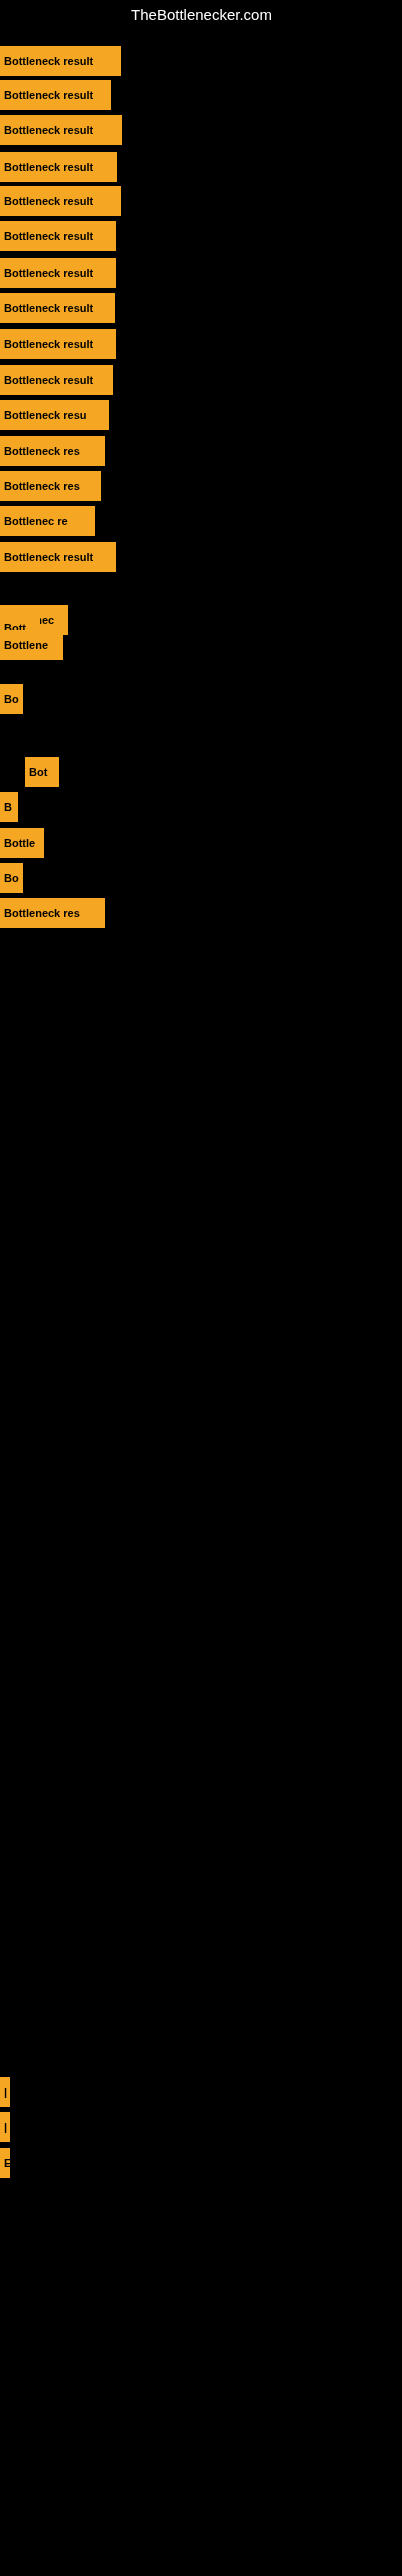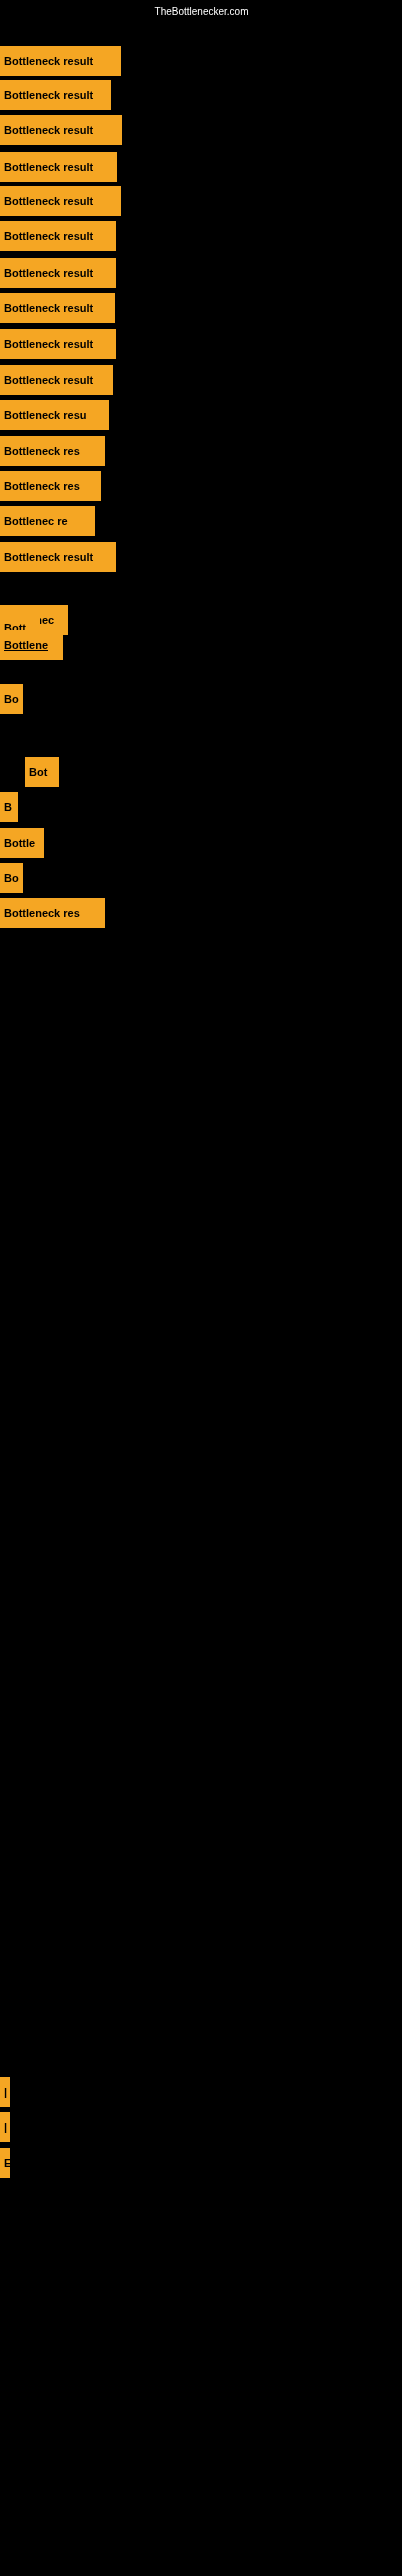--- a/index.html
+++ b/index.html
@@ -10,21 +10,21 @@
     body {
       background-color: #000000;
       width: 403px;
       min-height: 2576px;
       font-family: Arial, sans-serif;
       position: relative;
     }
     .site-title {
       text-align: center;
       color: #ffffff;
-      font-size: 10px;
+      font-size: 15px;
       padding: 6.4px 0;
       position: absolute;
       top: 0;
       left: 0;
       right: 0;
     }
     .bottleneck-badge {
       background-color: #f5a623;
       color: #000000;
       font-size: 11px;
@@ -53,21 +53,21 @@
     <div class="bottleneck-badge" style="top: 293px; max-width: 115px; width: 115px;">Bottleneck result</div>
     <div class="bottleneck-badge" style="top: 329px; max-width: 116px; width: 116px;">Bottleneck result</div>
     <div class="bottleneck-badge" style="top: 365px; max-width: 113px; width: 113px;">Bottleneck result</div>
     <div class="bottleneck-badge" style="top: 400px; max-width: 109px; width: 121px;">Bottleneck resu</div>
     <div class="bottleneck-badge" style="top: 436px; max-width: 105px; width: 105px;">Bottleneck res</div>
     <div class="bottleneck-badge" style="top: 471px; max-width: 101px; width: 101px;">Bottleneck res</div>
     <div class="bottleneck-badge" style="top: 506px; max-width: 95px; width: 95px;">Bottlenec re</div>
     <div class="bottleneck-badge" style="top: 542px; max-width: 116px; width: 116px;">Bottleneck result</div>
     <div class="bottleneck-badge" style="top: 578px; max-width: 68px; width: 68px; margin-top: 27px;">Bottlenec</div>
     <div class="bottleneck-badge" style="top: 613px; max-width: 40px; width: 44px;">Bott</div>
-    <div class="bottleneck-badge" style="top: 630px; max-width: 63px; width: 87px; text-decoration: underline;">Bottlene</div>
+    <div class="bottleneck-badge" style="top: 630px; max-width: 63px; width: 87px;">Bottlene</div>
     <div class="bottleneck-badge" style="top: 684px; max-width: 22.5px; width: 22.5px;">Bo</div>
     <div class="bottleneck-badge" style="top: 757px; max-width: 34px; width: 34px; margin-left: 25px;">Bot</div>
     <div class="bottleneck-badge" style="top: 792px; max-width: 17.7px; width: 17.7px;">B</div>
     <div class="bottleneck-badge" style="top: 828px; max-width: 44px; width: 44px;">Bottle</div>
     <div class="bottleneck-badge" style="top: 898px; max-width: 105px; width: 105px;">Bottleneck res</div>
     <div class="bottleneck-badge" style="top: 863px; max-width: 22.5px; width: 22.5px;">Bo</div>
     <div class="bottleneck-badge" style="top: 2077px; max-width: 9.7px; width: 9.7px;">|</div>
     <div class="bottleneck-badge" style="top: 2112px; max-width: 9.7px; width: 9.7px;">|</div>
     <div class="bottleneck-badge" style="top: 2148px; max-width: 9.7px; width: 9.7px;">E</div>
   </div>

